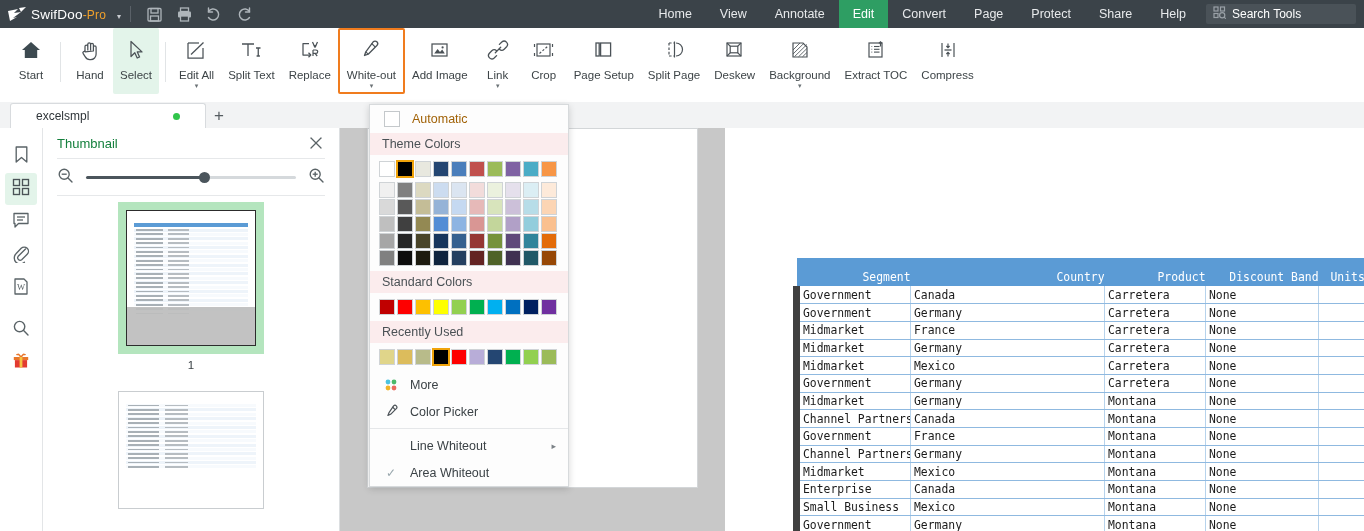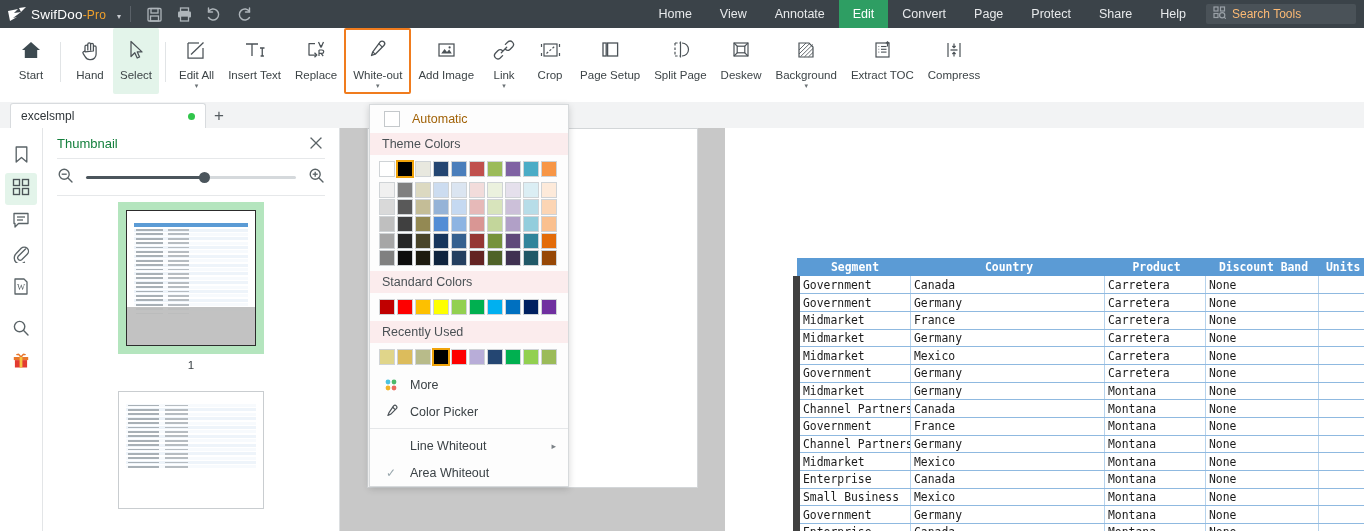--- a/index.html
+++ b/index.html
@@ -27,21 +27,21 @@
   .menubar{ position:absolute; right:0; top:0; height:28px; display:flex; align-items:stretch; }
   .menu-item{
     height:28px; display:flex; align-items:center; padding:0 14px;
     font-size:12.5px; color:#e8eaec; cursor:default;
   }
   .menu-item.active{ background:#2e9e63; color:#fff; }
   .search-tools{
     height:20px; margin:4px 8px 0 6px; background:#4a5258; border-radius:2px;
     display:flex; align-items:center; padding:0 7px; min-width:150px;
   }
-  .search-tools .st-label{ font-size:12px; color:#fdba74; margin-left:6px; }
+  .search-tools .st-label{ font-size:12px; color:#ffffff; margin-left:6px; }
 
   
   .ribbon{
     position:absolute; left:0; top:28px; width:1364px; height:74px;
     background:#ffffff; display:flex; align-items:flex-start; padding-left:8px;
   }
   .rb-btn{
     position:relative; height:66px; min-width:46px; padding:4px 7px 0;
     display:flex; flex-direction:column; align-items:center; justify-content:flex-start;
     cursor:default;
@@ -54,21 +54,21 @@
   .rb-div{ width:1px; height:40px; background:#e1e4e6; margin:14px 6px 0; }
 
   
   .tabstrip{
     position:absolute; left:0; top:102px; width:1364px; height:26px;
     background:#f2f3f4; display:flex; align-items:flex-end;
   }
   .doc-tab{
     margin-left:10px; width:196px; height:25px; background:#fff;
     border:1px solid #d8dbde; border-bottom:none; border-radius:3px 3px 0 0;
-    display:flex; align-items:center; padding:0 10px;
+    display:flex; align-items:center; padding:0 25px;
   }
   .doc-tab .name{ font-size:12px; color:#2f3539; flex:1; }
   .doc-tab .dot{ width:7px; height:7px; border-radius:50%; background:#31c54b; }
   .tab-add{ width:26px; height:25px; display:flex; align-items:center; justify-content:center;
     font-size:17px; color:#555c60; font-weight:300; }
 
   
   .rail{
     position:absolute; left:0; top:128px; width:43px; height:403px;
     background:#ffffff; border-right:1px solid #e3e5e7;
@@ -116,22 +116,22 @@
   .canvas-white{ position:absolute; left:725px; top:128px; width:639px; height:403px; background:#ffffff; }
   .page-white{ position:absolute; left:367px; top:128px; width:331px; height:360px; background:#ffffff; border:1px solid #d3d6d8; }
 
   
   .doctable{
     position:absolute; left:793px; top:258px; width:580px;
     font-family:"DejaVu Sans Mono", monospace; font-size:11.4px; color:#1b1b1b;
     border-collapse:collapse; table-layout:fixed;
   }
   .doctable th{
-    background:#5b9bd5; color:#ffffff; font-weight:bold; text-align:center;
-    padding:2px 0 2px 3px; height:17px; white-space:nowrap; overflow:hidden;
+    background:#5b9bd5; color:#ffffff; font-weight:normal; text-align:right;
+    padding:12px 0 2px 3px; height:17px; white-space:nowrap; overflow:hidden;
   }
   .doctable td{
     padding:1px 0 1px 3px; height:17.7px; white-space:nowrap; overflow:hidden;
     border-bottom:1px solid #8fb9e0; border-left:1px solid #b7d3ec;
   }
   .doctable td:first-child{ border-left:7px solid #404040; }
   .c1{ width:114px; } .c2{ width:194px; } .c3{ width:101px; } .c4{ width:113px; } .c5{ width:60px; }
 
   
   .dropdown{
@@ -270,21 +270,21 @@
       <div class="rb-caret">▾</div>
     </div>
 
     <div class="rb-btn">
       <div class="rb-ico">
         <svg width="24" height="22" viewBox="0 0 24 22" fill="none" stroke="#4b5257" stroke-width="1.3">
           <path d="M3 5 L15 5 M9 5 L9 17"></path>
             <path d="M17 9 L21.5 9 M19.25 9 L19.25 17 M17.6 17 L20.9 17"></path>
         </svg>
       </div>
-      <div class="rb-lbl">Insert Text</div>
+      <div class="rb-lbl">Split Text</div>
     </div>
 
     <div class="rb-btn">
       <div class="rb-ico">
         <svg width="24" height="22" viewBox="0 0 24 22" fill="none" stroke="#4b5257" stroke-width="1.25" stroke-linejoin="round">
           <path d="M11 4.5 L5 4.5 L5 16 L12.5 16"></path>
             <path d="M10.5 13.8 L12.8 16 L10.5 18.2"></path>
           <path d="M14.5 3 L17 8.5 M17 8.5 L19.5 3 M15.4 6.6 L18.6 6.6"></path>
           <path d="M15 11 L15 17 M15 11 L18 11 a1.7 1.7 0 0 1 0 3.4 L15 14.4 M17 14.4 L19.2 17" stroke-width="1.2"></path>
         </svg>

